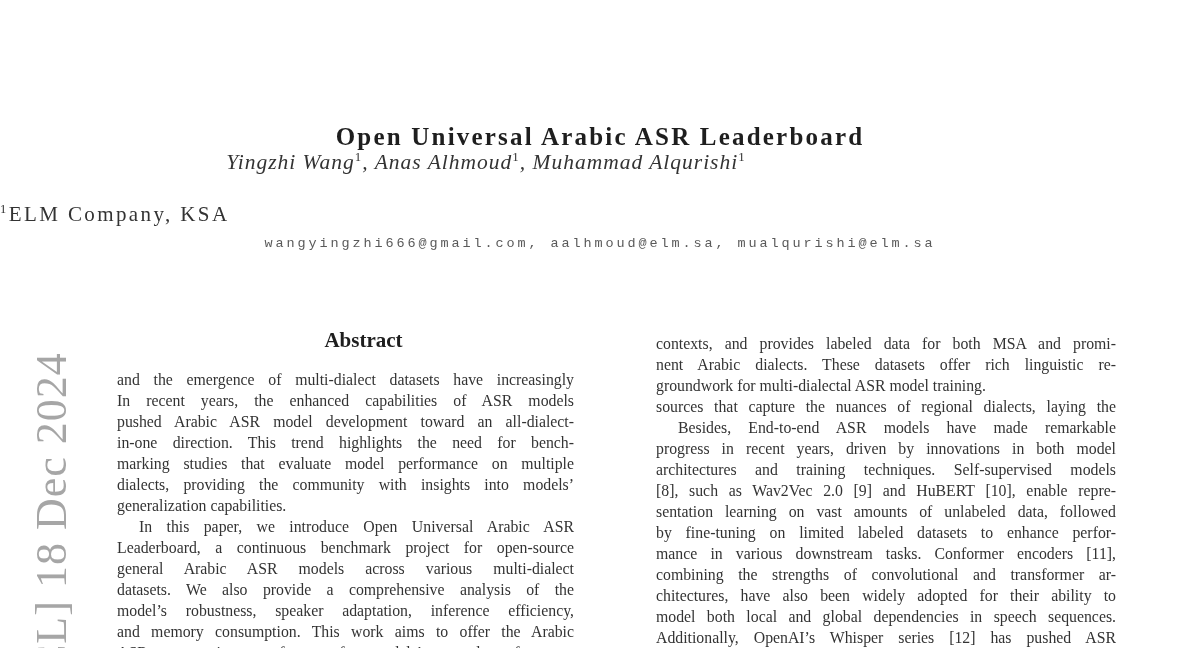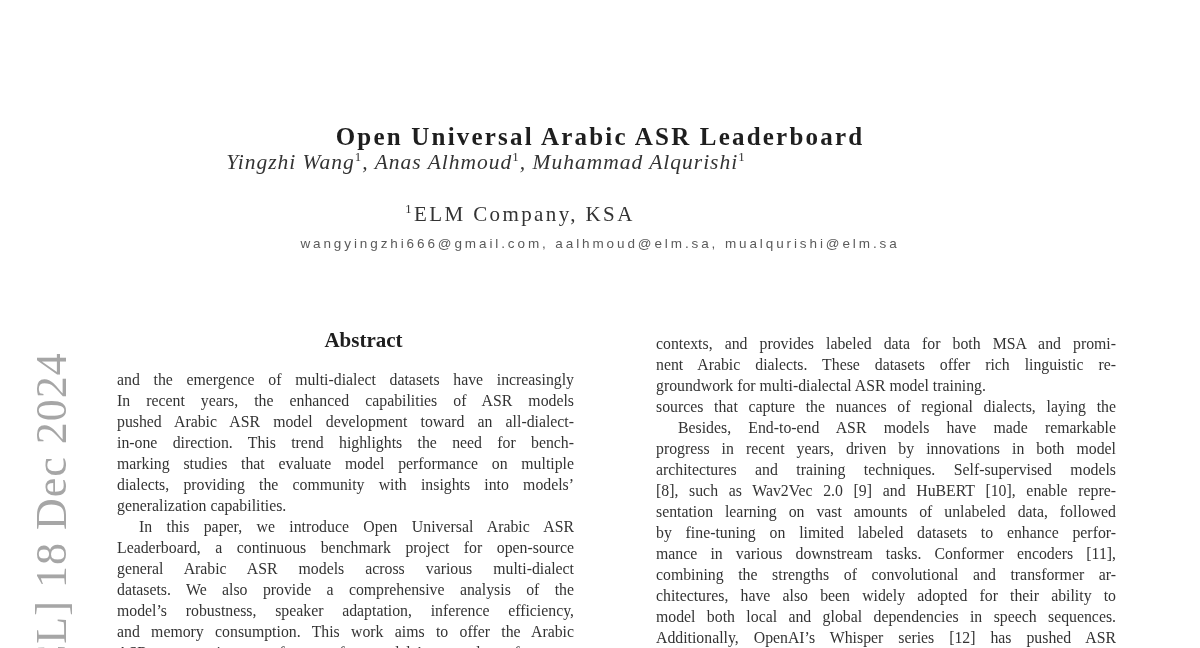--- a/index.html
+++ b/index.html
@@ -52,31 +52,31 @@
   }
   .authors sup, .affiliation sup {
     font-style: normal;
     font-size: 0.6em;
     line-height: 0;
   }
 
   .affiliation {
     position: absolute;
     left: 0; top: 201px; width: 1040px;
-    text-align: center;
+    text-align: left;
     font-size: 21px;
     letter-spacing: 2.4px;
     line-height: 26px;
   }
 
   .emails {
     position: absolute;
     left: 0; top: 235px; width: 1200px;
     text-align: center;
-    font-family: Liberation Sans, sans-serif;
+    font-family: Liberation Mono, monospace;
     font-size: 13.5px;
     letter-spacing: 2.9px;
     line-height: 17px;
     color: var(--email-color, #5a5a5a);
   }
 
   .abstract-heading {
     position: absolute;
     left: 135px; top: 327px; width: 457px;
     text-align: center;

